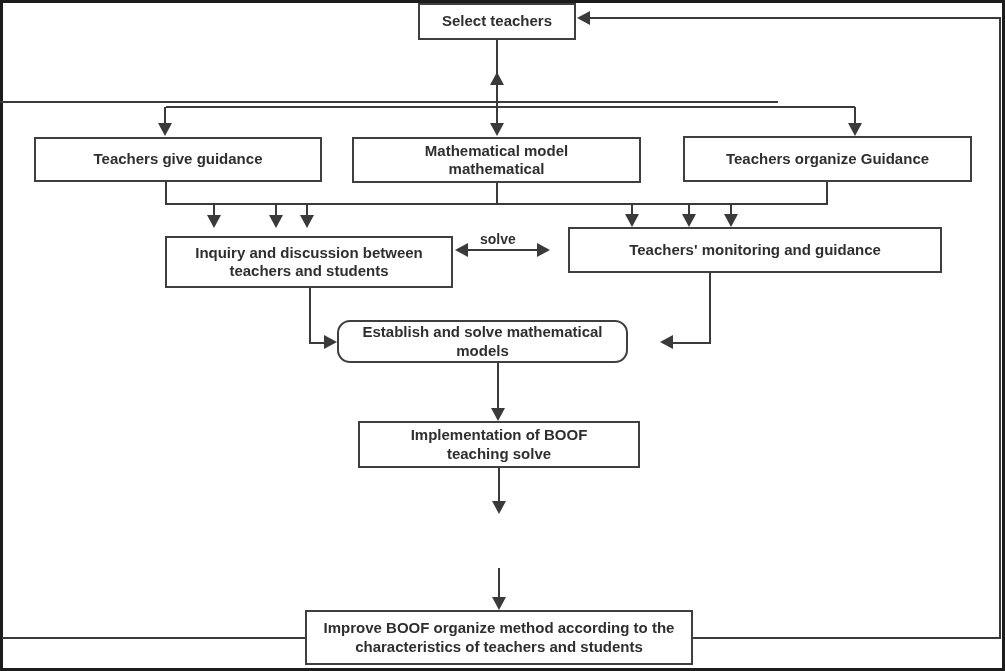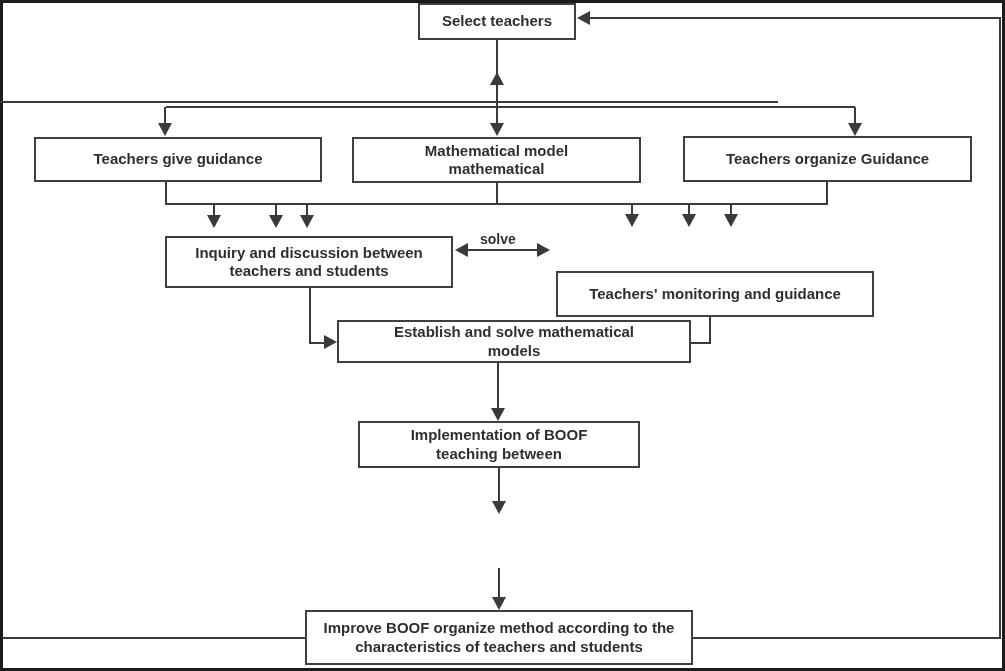--- a/index.html
+++ b/index.html
@@ -109,30 +109,30 @@
   </div>
 
   <div class="node" style="left:683px;top:136px;width:289px;height:46px;text-align:center;">
     <span class="lbl">Teachers organize Guidance</span>
   </div>
 
   <div class="node" style="left:165px;top:236px;width:288px;height:52px;">
     <span class="lbl" style="max-width:270px;">Inquiry and discussion between teachers and students</span>
   </div>
 
-  <div class="node" style="left:556px;top:227px;width:318px;height:46px;margin-top:44px;">
+  <div class="node" style="left:568px;top:227px;width:374px;height:46px;">
     <span class="lbl">Teachers' monitoring and guidance</span>
   </div>
 
-  <div class="node" style="left:337px;top:320px;width:354px;height:43px;">
+  <div class="node" style="left:337px;top:320px;width:291px;height:43px;border-radius:13px;">
     <span class="lbl" style="max-width:280px;">Establish and solve mathematical models</span>
   </div>
 
   <div class="node" style="left:358px;top:421px;width:282px;height:47px;">
-    <span class="lbl" style="max-width:225px;">Implementation of BOOF teaching between</span>
+    <span class="lbl" style="max-width:225px;">Implementation of BOOF teaching solve</span>
   </div>
 
 
   <div class="node" style="left:305px;top:610px;width:388px;height:55px;">
     <span class="lbl" style="max-width:365px;">Improve BOOF organize method according to the characteristics of teachers and students</span>
   </div>
 
 </div>
 
 </body></html>

